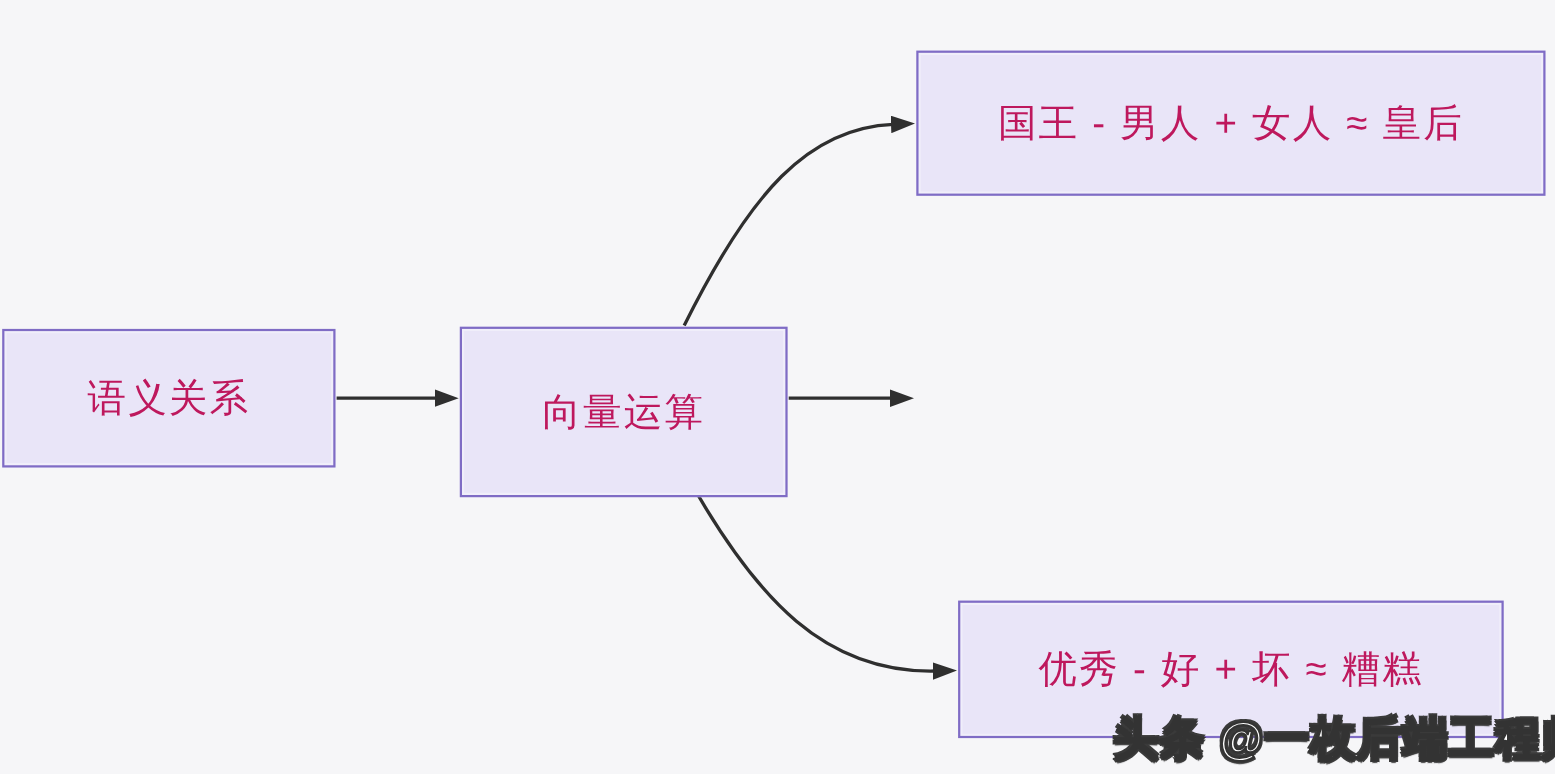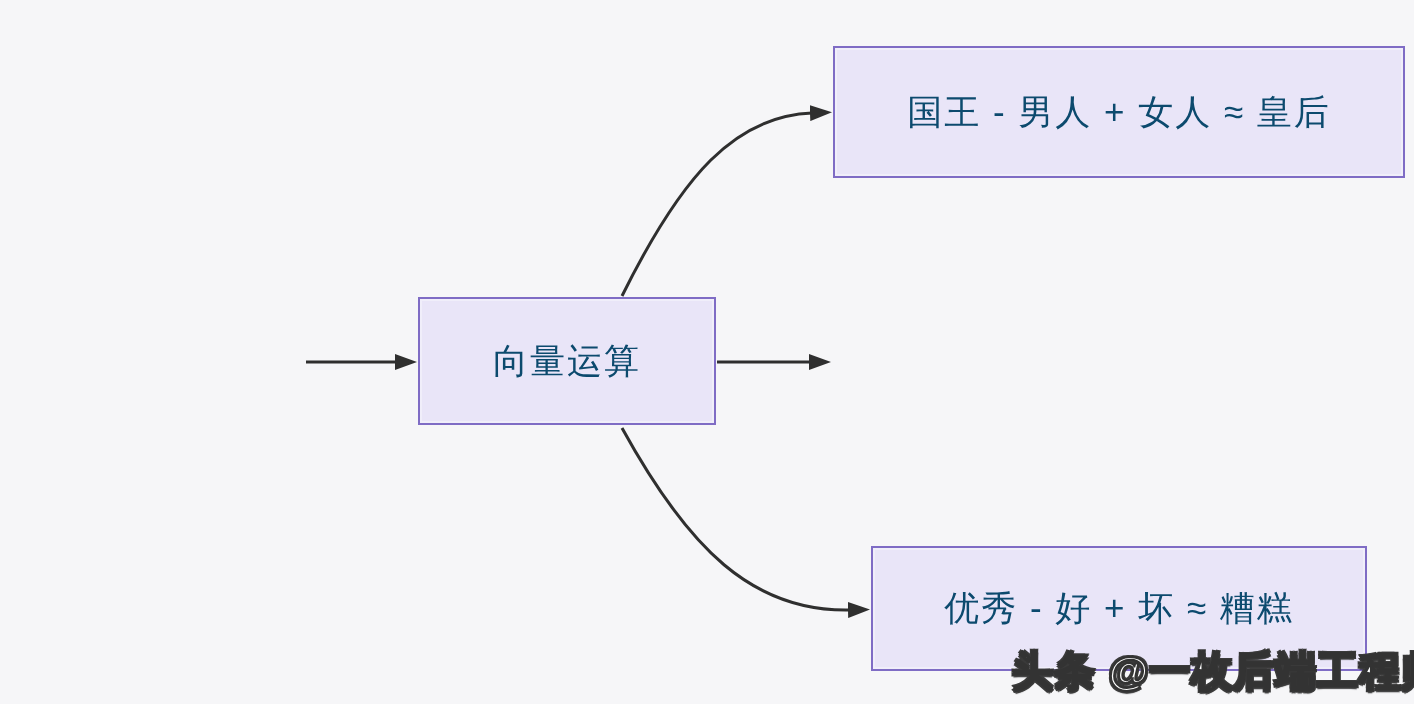--- a/index.html
+++ b/index.html
@@ -17,27 +17,27 @@
   }
   .node {
     position: absolute;
     box-sizing: border-box;
     background: #e9e5f8;
     border: 2px solid #7f6cc5;
     box-shadow: inset 0 0 0 2px rgba(255,255,255,0.35);
     display: flex;
     align-items: center;
     justify-content: center;
-    color: #0c4a6e;
+    color: #be185d;
     font-size: 35px;
     letter-spacing: 2px;
     white-space: nowrap;
   }
   .node-semantic   { left: 2px;   top: 299px; width: 303px; height: 126px; }
-  .node-vector     { left: 418px; top: 297px; width: 298px; height: 128px; }
+  .node-vector     { left: 418px; top: 297px; width: 298px; height: 155px; }
   .node-king       { left: 833px; top: 46px;  width: 572px; height: 132px; }
   .node-paris      { left: 833px; top: 295px; width: 572px; height: 133px; }
   .node-excellent  { left: 871px; top: 546px; width: 496px; height: 125px; }
   svg.arrows {
     position: absolute;
     left: 0; top: 0;
     width: 1414px;
     height: 704px;
     pointer-events: none;
   }
@@ -74,20 +74,23 @@
       <marker id="arrowhead" viewBox="0 0 22 16" markerWidth="22" markerHeight="16" refX="2" refY="8" orient="auto" markerUnits="userSpaceOnUse">
         <path d="M0,0 L22,8 L0,16 Z" fill="#2f2f2f"></path>
       </marker>
     </defs>
     <path class="edge" d="M306,362 L397,362" marker-end="url(#arrowhead)"></path>
     <path class="edge" d="M622,296 C682,175 735,116 812,113" marker-end="url(#arrowhead)"></path>
     <path class="edge" d="M717,362 L811,362" marker-end="url(#arrowhead)"></path>
     <path class="edge" d="M622,428 C688,548 752,612 850,610" marker-end="url(#arrowhead)"></path>
   </svg>
 
+  <div class="node node-semantic">
+    <span>语义关系</span>
+  </div>
 
   <div class="node node-vector">
     <span>向量运算</span>
   </div>
 
   <div class="node node-king">
     <span>国王 - 男人 + 女人 ≈ 皇后</span>
   </div>
 
 

